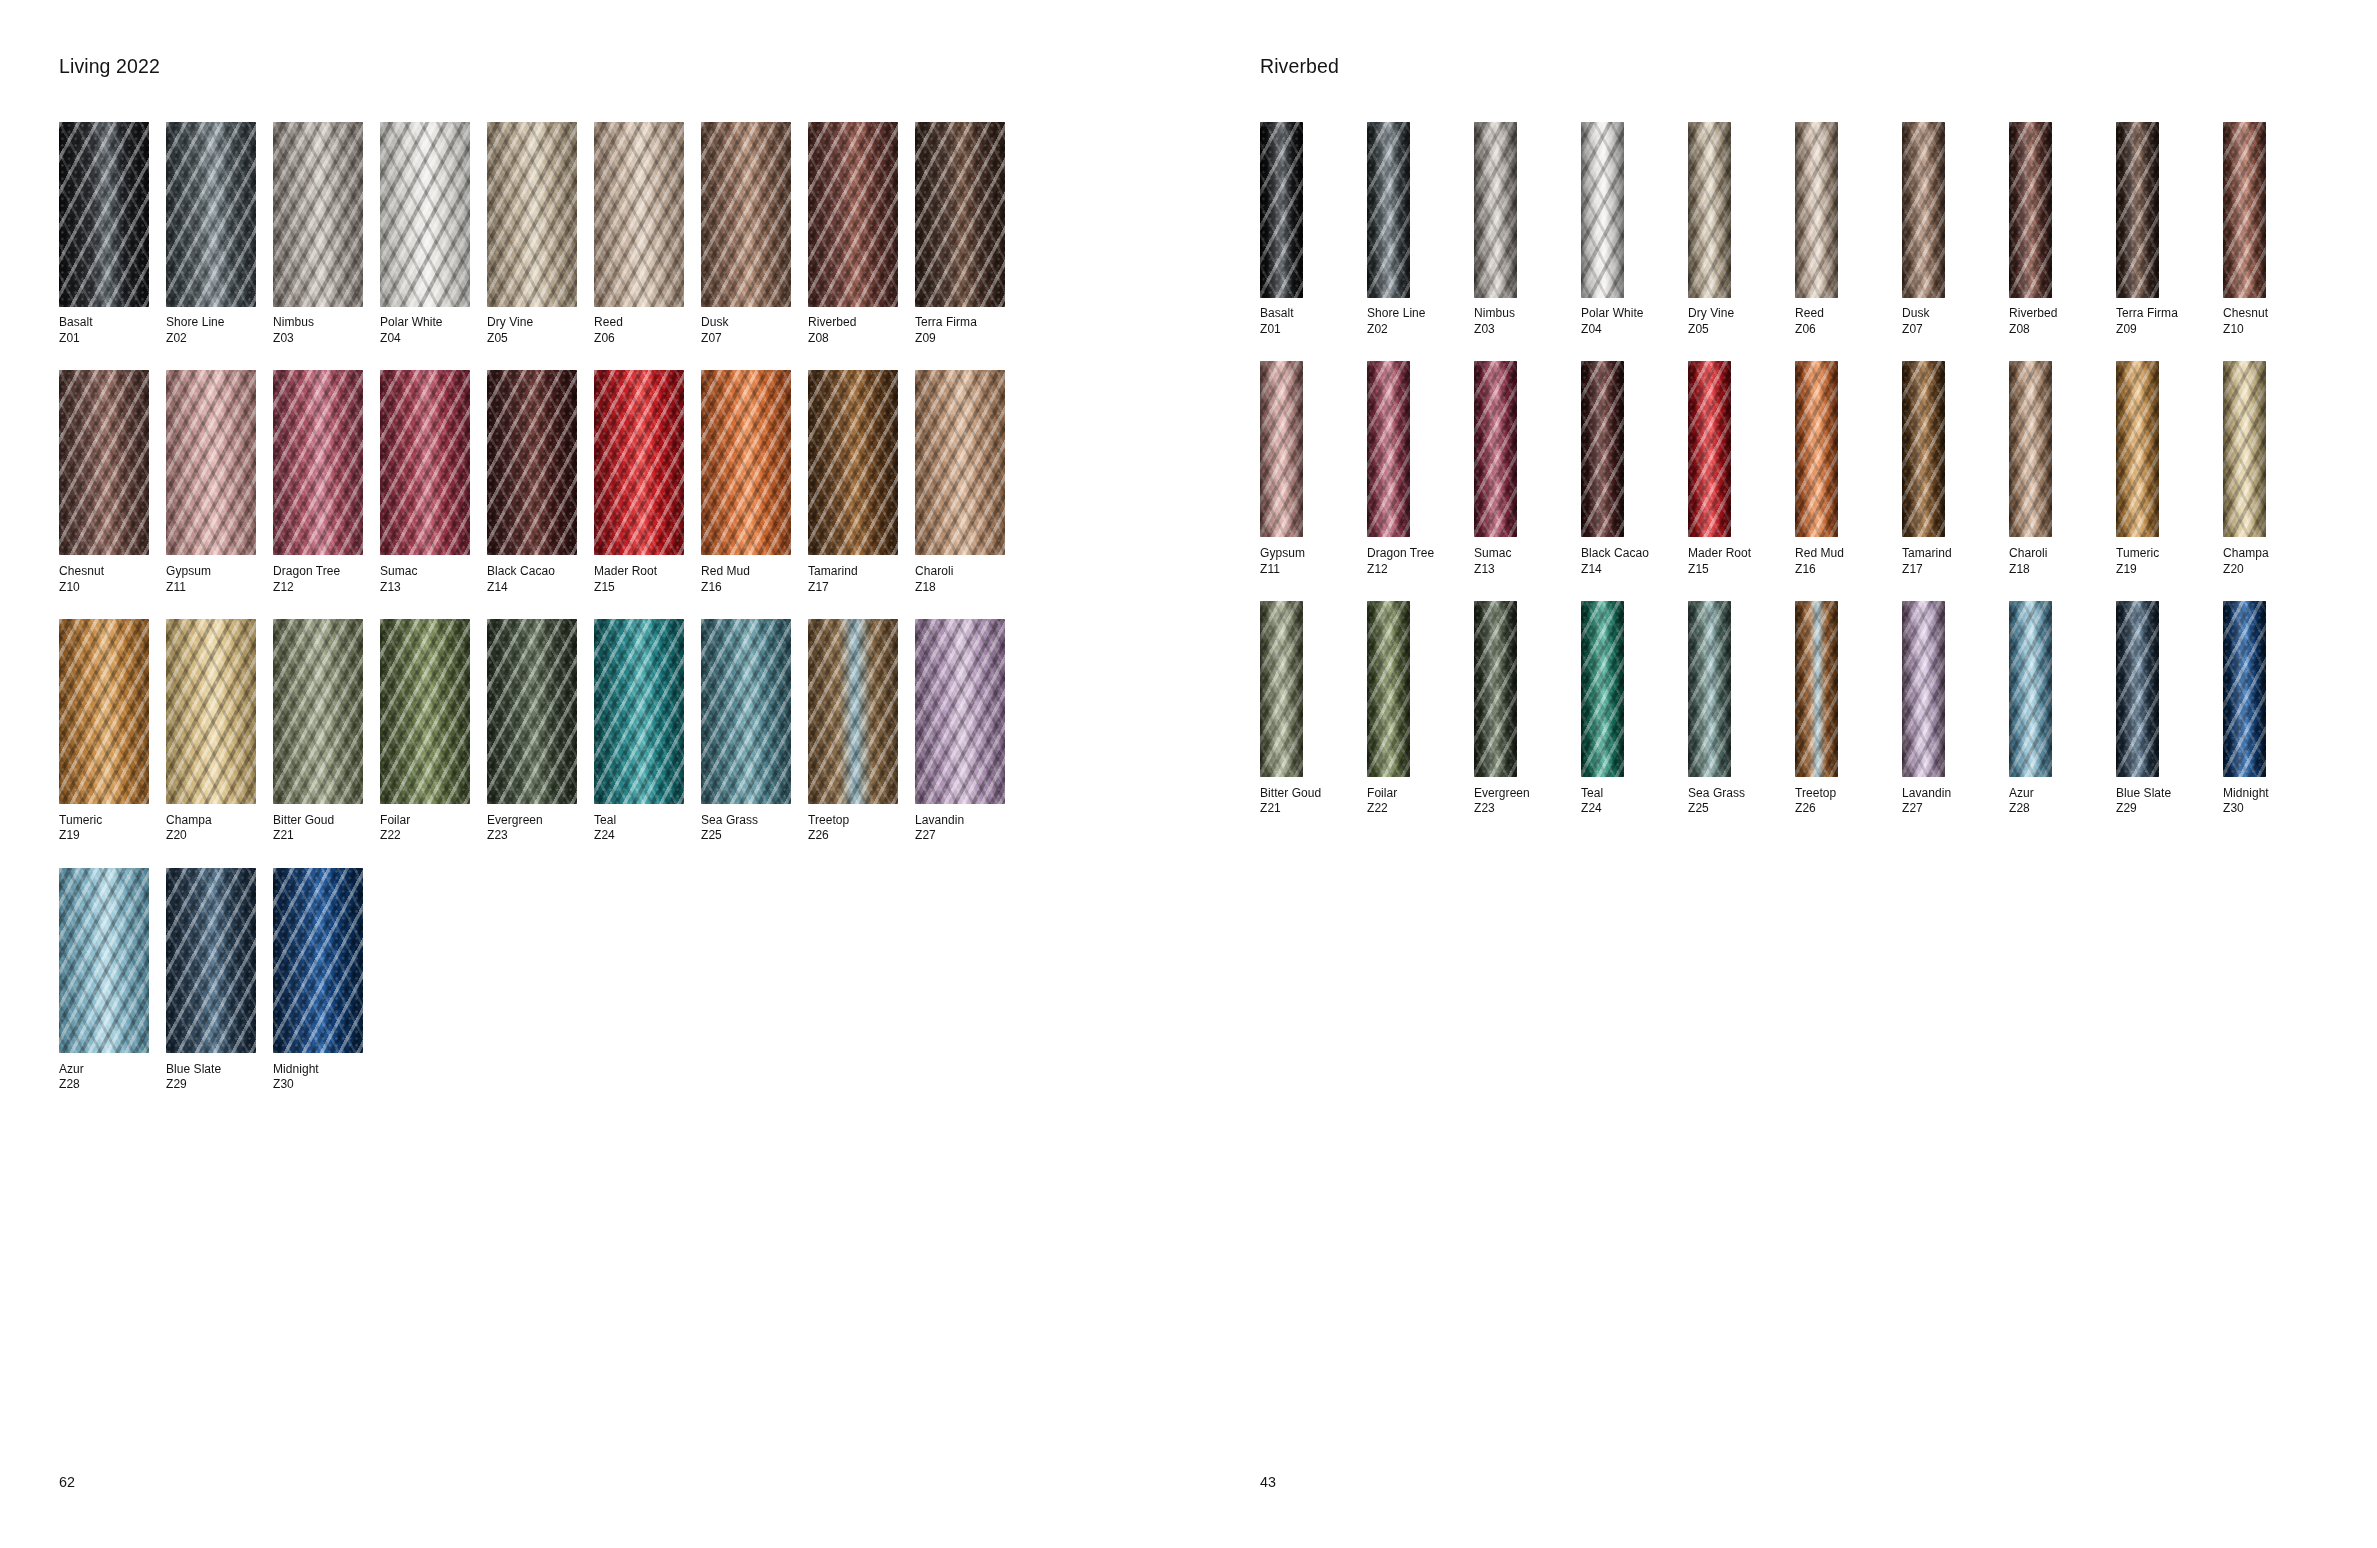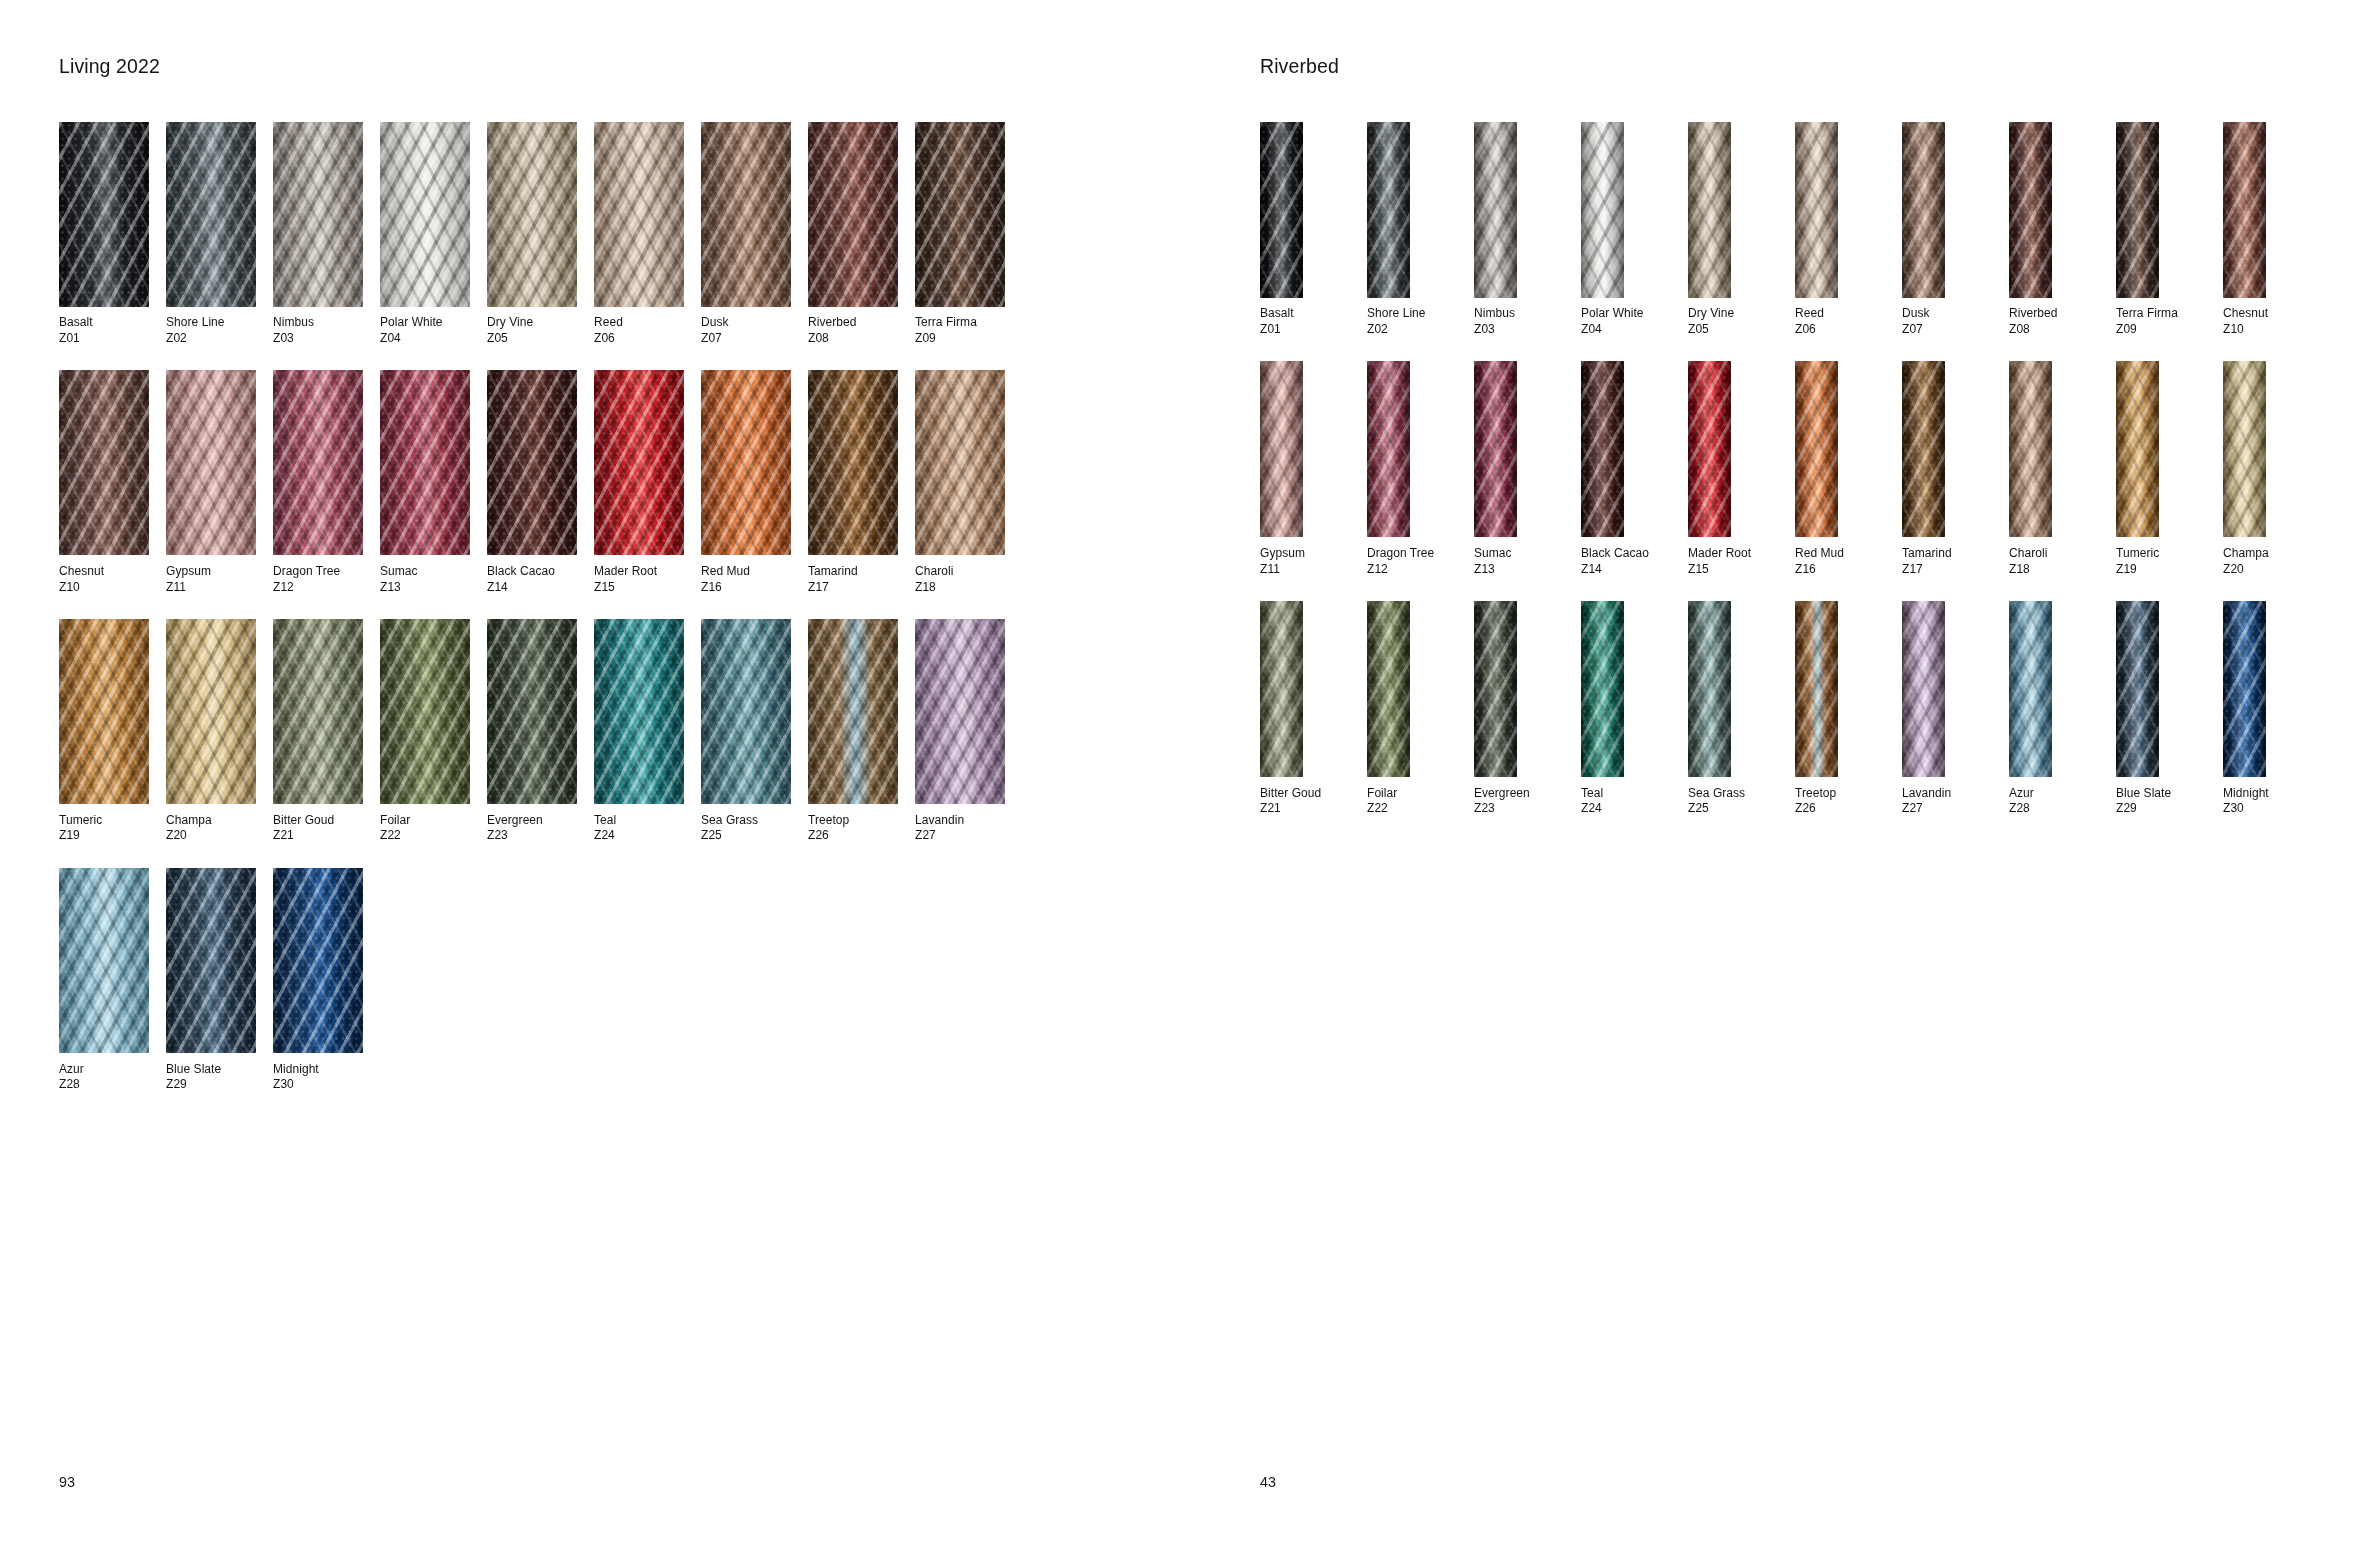--- a/index.html
+++ b/index.html
@@ -398,21 +398,21 @@
         <div class="cell">
           <div class="sw sw-plain" style="background: linear-gradient(90deg, rgb(5, 32, 63) 0%, rgb(13, 58, 114) 35%, rgb(42, 100, 168) 52%, rgb(13, 58, 114) 72%, rgb(5, 32, 63) 100%);">
             <div class="weave d1"></div>
             <div class="weave d2"></div>
             <div class="weave dots"></div>
             <div class="shade"></div>
           </div>
           <div class="label"><span>Midnight</span><span class="code">Z30</span></div>
         </div>
       </div>
-    <div class="folio folio-left">93</div>
+    <div class="folio folio-left">62</div>
   </div>
 
   <div class="page page-right">
     <div class="head-row">
       <div class="running-head">Riverbed</div>
     </div>
     <div class="grid grid-round" id="grid-right">
         <div class="cell">
           <div class="sw sw-round" style="background: linear-gradient(90deg, rgb(8, 9, 10) 0%, rgb(27, 29, 32) 35%, rgb(90, 97, 103) 52%, rgb(27, 29, 32) 72%, rgb(8, 9, 10) 100%);">
             <div class="weave d1"></div>

